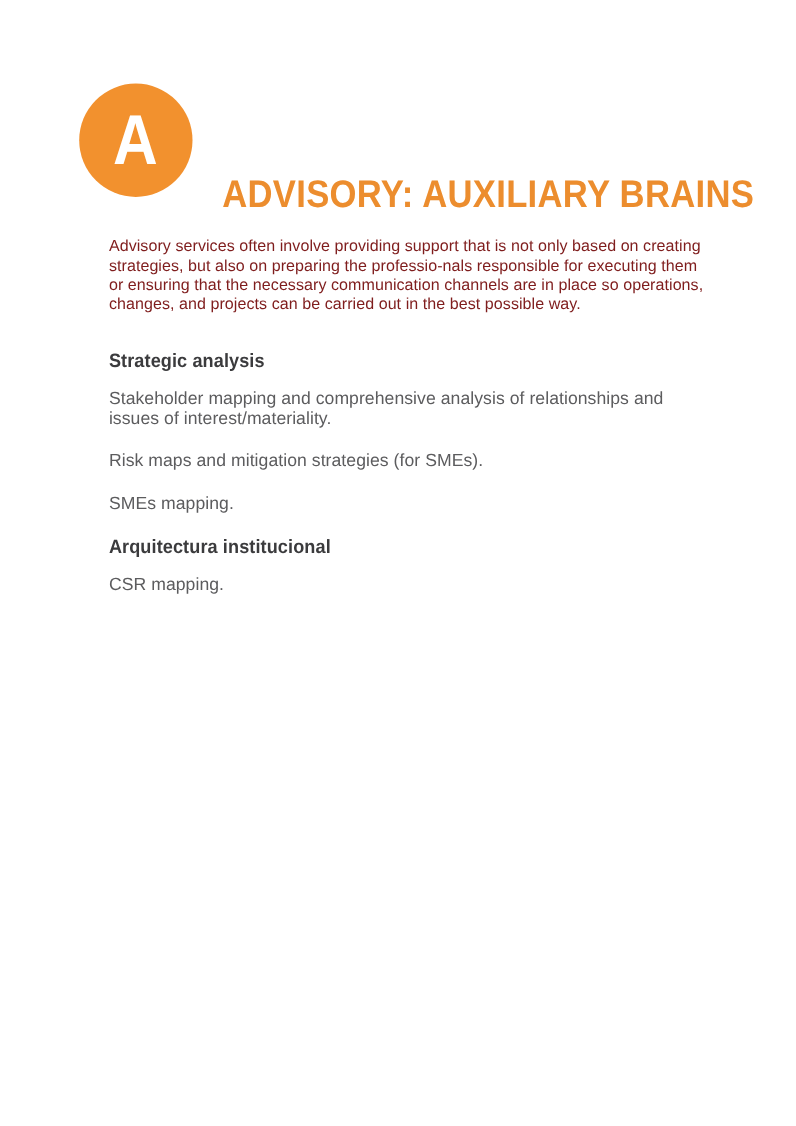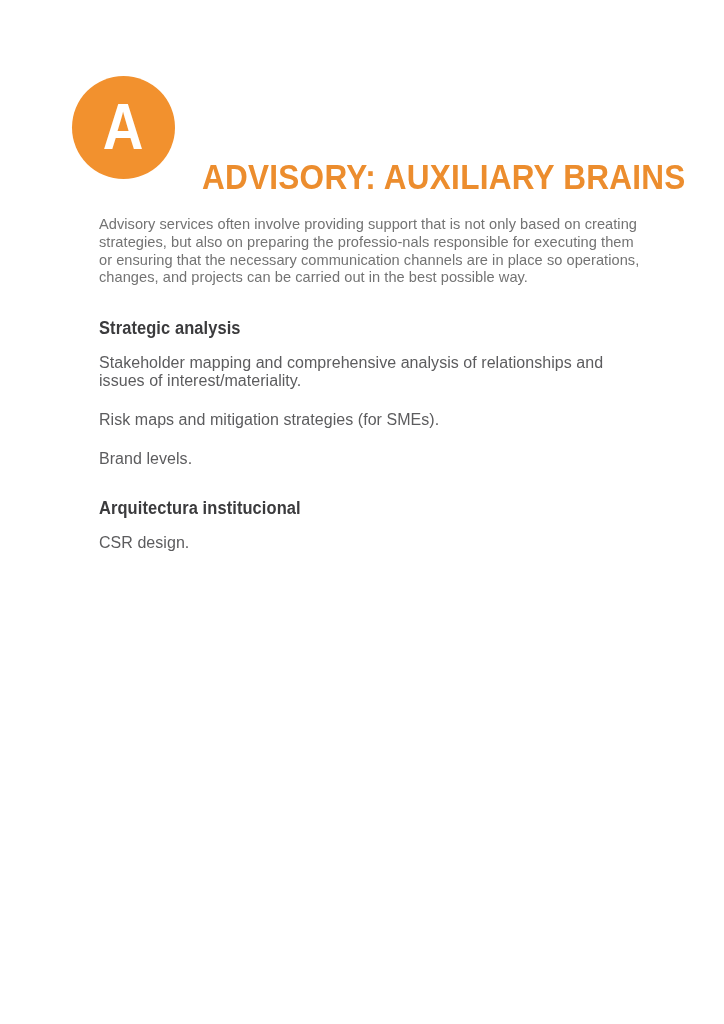--- a/index.html
+++ b/index.html
@@ -71,34 +71,34 @@
 
   
   .content {
     position: absolute;
     left: 99px;
     top: 216px;
     width: 548px;
   }
 
   .intro {
-    color: #737373;
+    color: #7f1d1d;
     font-size: 14.6px;
     line-height: 17.8px;
     letter-spacing: 0.05px;
     margin: 0 0 31px 0;
     width: 548px;
   }
 
   .section {
     margin: 0 0 0 0;
   }
 
   .section + .section {
-    margin-top: 31px;
+    margin-top: 20px;
   }
 
   .section-heading {
     color: #3b3b3d;
     font-family: "Liberation Sans Narrow", "Liberation Sans", sans-serif;
     font-weight: 700;
     font-size: 17.5px;
     line-height: 20px;
     letter-spacing: 0.1px;
     margin: 0 0 16px 0;
@@ -135,23 +135,23 @@
   </div>
 
   <div class="content">
 
     <p class="intro">Advisory services often involve providing support that is not only based on creating strategies, but also on preparing the professio-nals responsible for executing them or ensuring that the necessary communication channels are in place so operations, changes, and projects can be carried out in the best possible way.</p>
 
     <div class="section">
       <h2 class="section-heading">Strategic analysis</h2>
       <p class="section-item">Stakeholder mapping and comprehensive analysis of relationships and issues of interest/materiality.</p>
       <p class="section-item">Risk maps and mitigation strategies (for SMEs).</p>
-      <p class="section-item">Brand levels.</p>
+      <p class="section-item">SMEs mapping.</p>
     </div>
 
     <div class="section">
       <h2 class="section-heading">Arquitectura institucional</h2>
-      <p class="section-item">CSR design.</p>
+      <p class="section-item">CSR mapping.</p>
     </div>
 
   </div>
 
 </div>
 
 </body></html>

